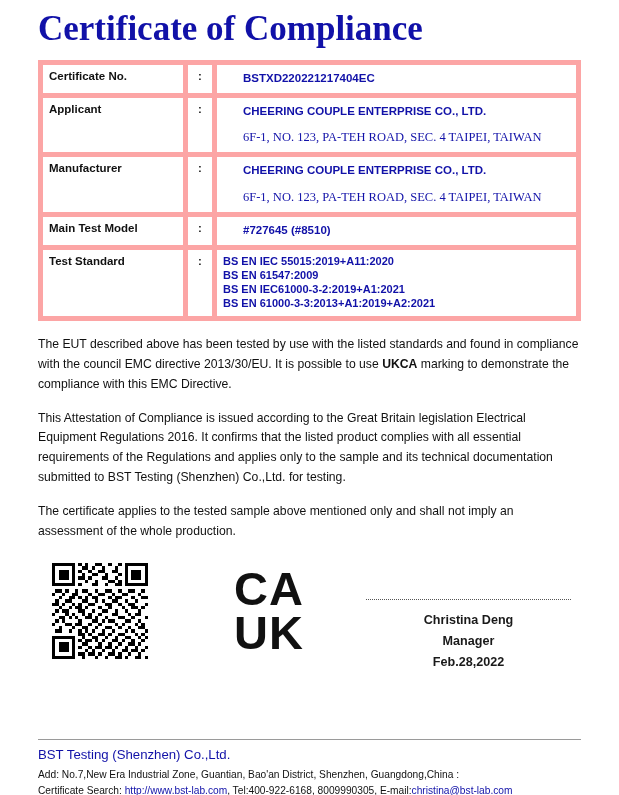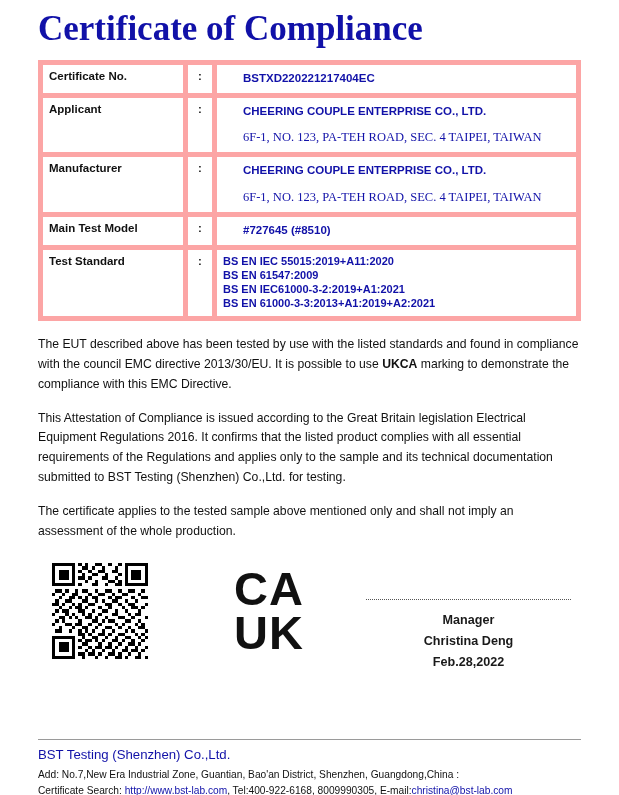--- a/index.html
+++ b/index.html
@@ -460,22 +460,22 @@
       </svg>
     </div>
 
     <div class="ukca">
       <div>CA</div>
       <div>UK</div>
     </div>
 
     <div class="sign">
       <div class="dots"></div>
+      <div class="nm">Christina Deng</div>
       <div class="nm">Manager</div>
-      <div class="nm">Christina Deng</div>
       <div class="nm">Feb.28,2022</div>
     </div>
   </div>
 
   <div class="footer">
     <div class="rule"></div>
     <div class="company">BST Testing (Shenzhen) Co.,Ltd.</div>
     <div class="row">Add: No.7,New Era Industrial Zone, Guantian, Bao'an District, Shenzhen, Guangdong,China :</div>
     <div class="row">
       <span>Certificate Search:</span>

